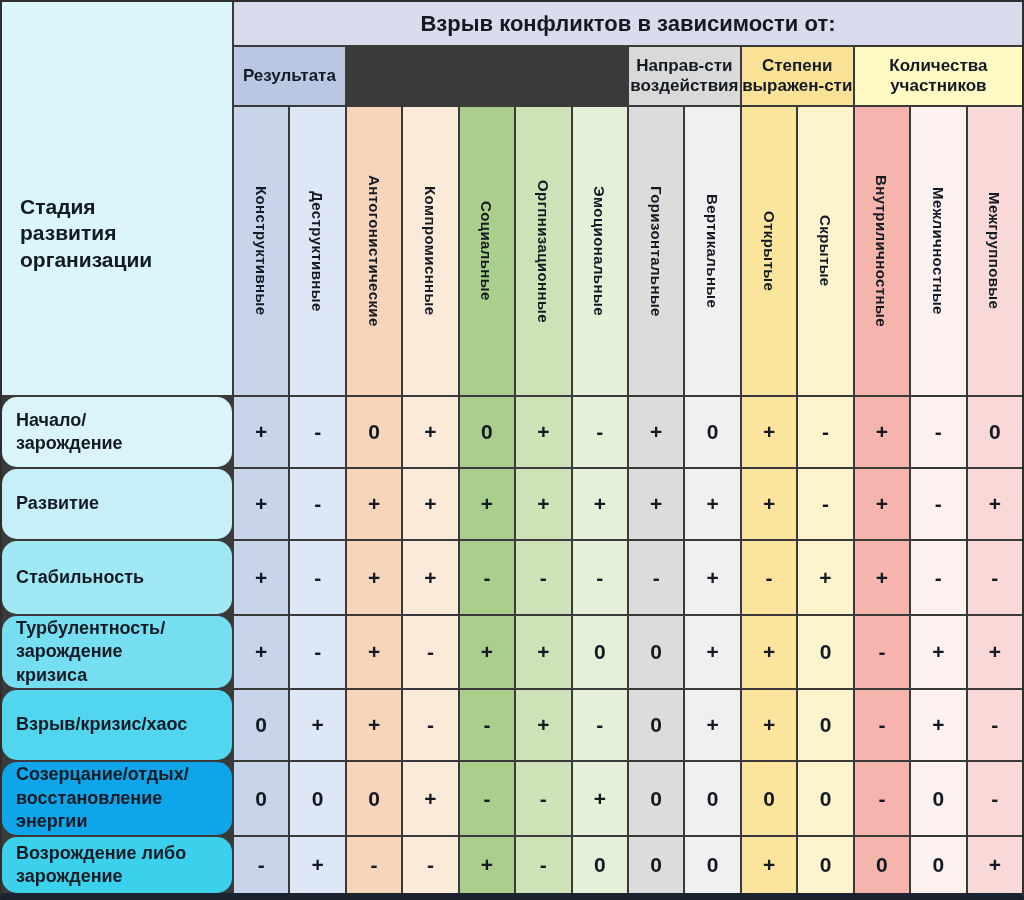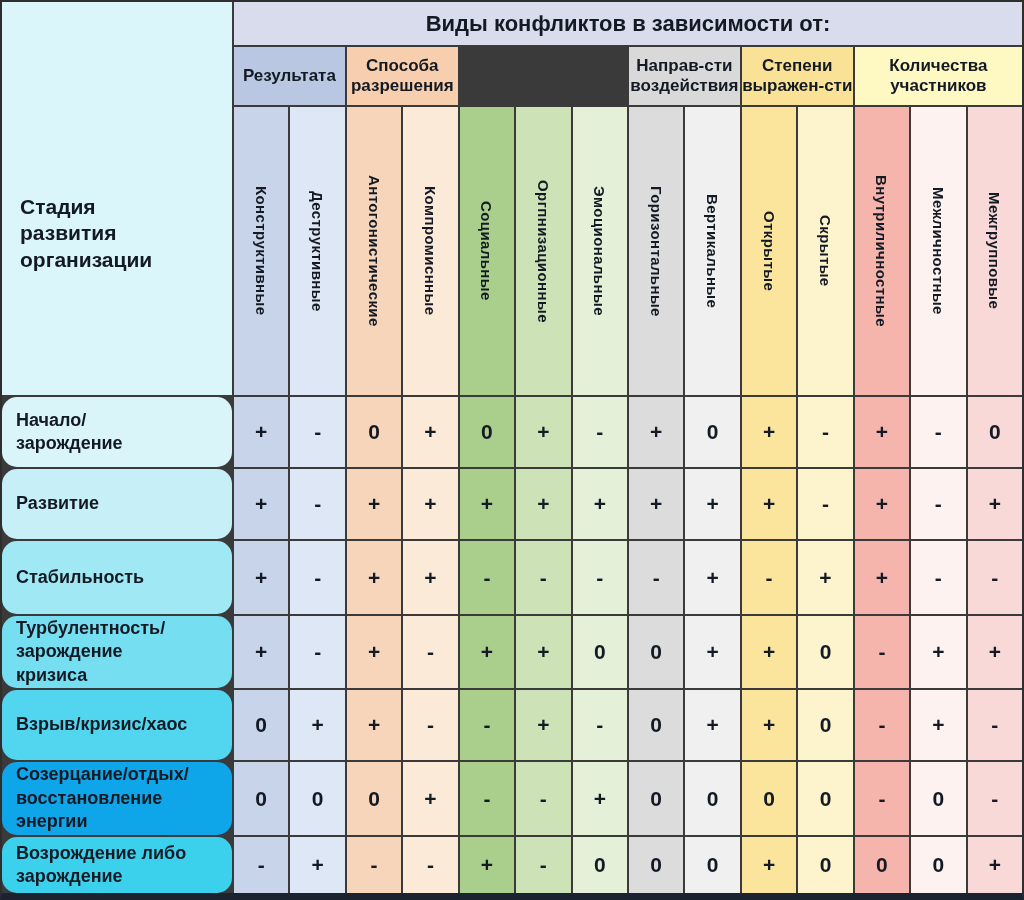--- a/index.html
+++ b/index.html
@@ -39,24 +39,22 @@
   }
   .val { font-size:21px; font-weight:700; }
 </style>
 </head>
 <body>
 
 <div class="table-wrap" id="grid">
   <div class="cell corner" style="background: rgb(218, 246, 251);">Стадия
 развития
 организации</div>
-  <div class="cell title" style="background: rgb(216, 220, 236);">Виды конфликтов в зависимости от:</div>
+  <div class="cell title" style="background: rgb(216, 220, 236);">Взрыв конфликтов в зависимости от:</div>
   <div class="cell group" style="grid-column: 2 / 4; background: rgb(185, 199, 226); text-align: right;">Результата</div>
-  <div class="cell group" style="grid-column: 4 / 6; background: rgb(247, 207, 174);">Способа
-разрешения</div>
   <div class="cell group" style="grid-column: 9 / 11; background: rgb(217, 217, 217);">Направ-сти
 воздействия</div>
   <div class="cell group" style="grid-column: 11 / 13; background: rgb(249, 226, 150);">Степени
 выражен-сти</div>
   <div class="cell group" style="grid-column: 13 / 16; background: #fef9c3;">Количества
 участников</div>
 <div class="cell colhead" style="grid-column: 2; background: rgb(200, 212, 233);">
       <span class="vtext">Конструктивные</span>
     </div>
     <div class="cell colhead" style="grid-column: 3; background: rgb(222, 231, 245);">

